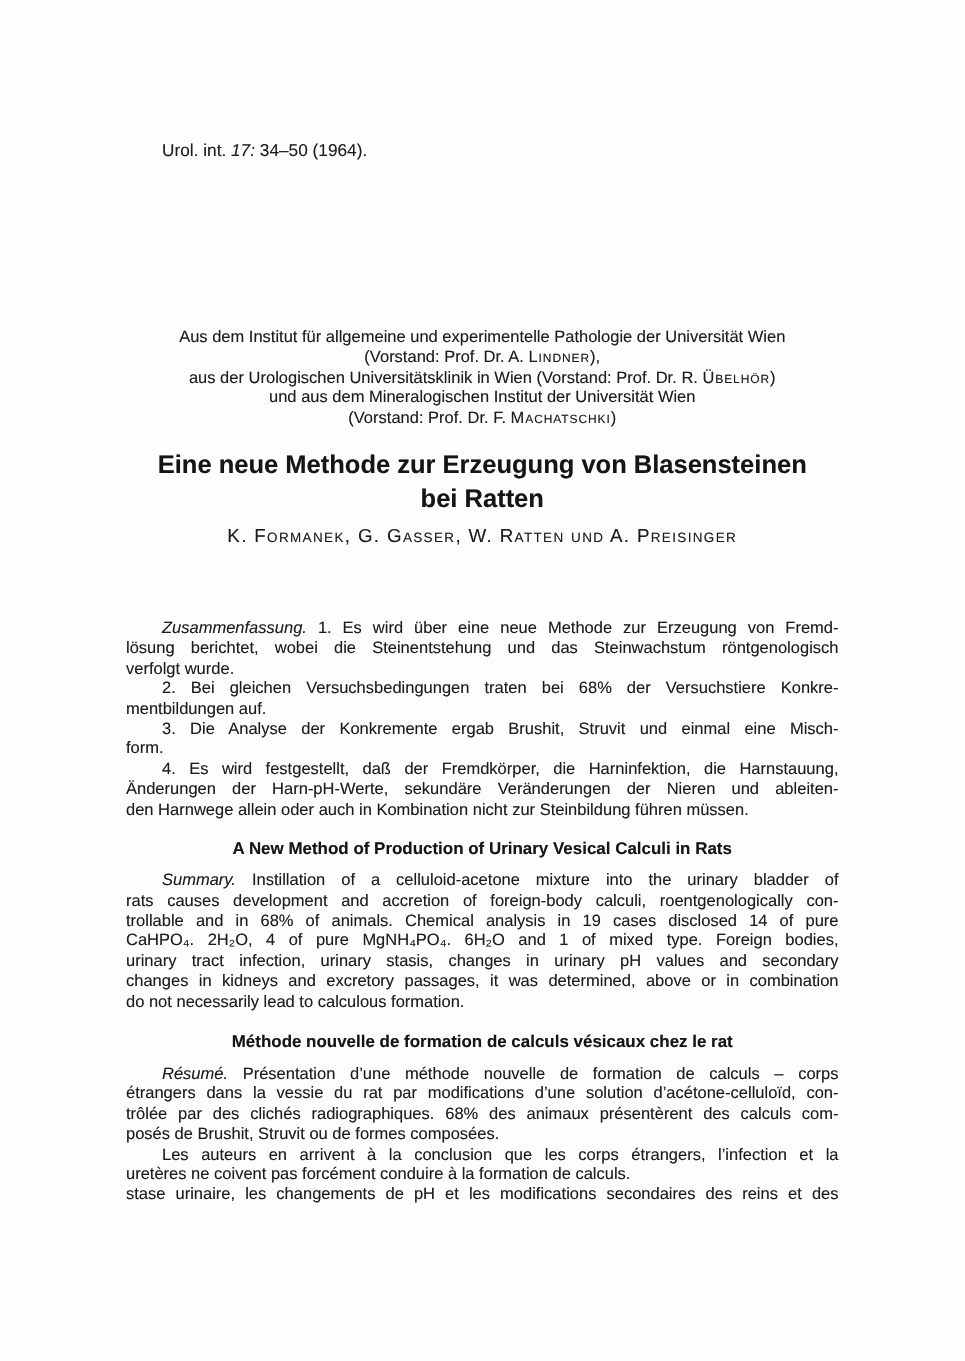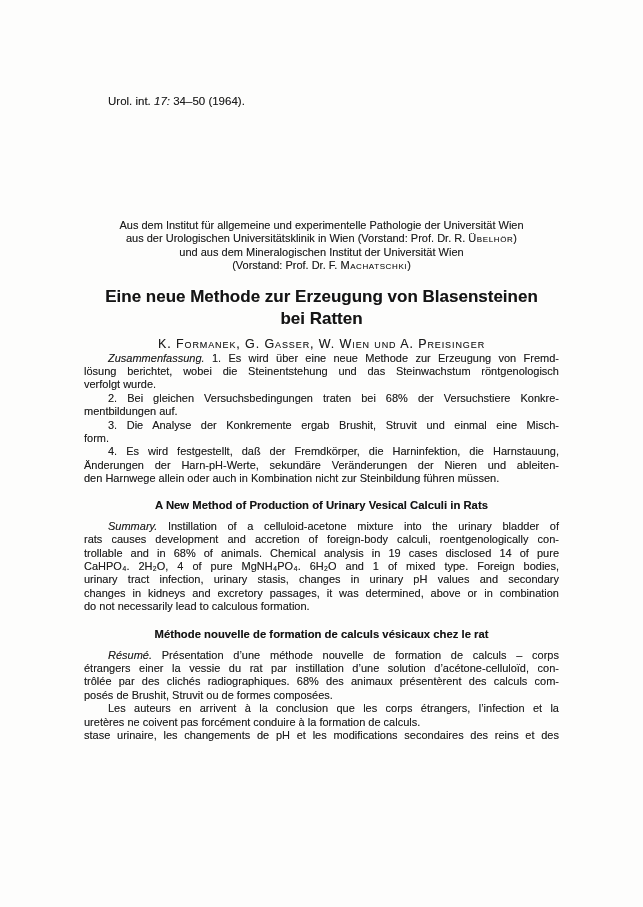--- a/index.html
+++ b/index.html
@@ -46,21 +46,21 @@
     text-align: center;
     font-variant: small-caps;
     font-size: 12.5px;
     letter-spacing: 0.9px;
     line-height: 16px;
   }
   .abstract {
     font-size: 11px;
     line-height: 13.4px;
   }
-  .abs-de { }
+  .abs-de { margin-top: 48px; }
   .abs-en { margin-top: 8px; }
   .abs-fr { margin-top: 8px; }
   .sec-heading {
     text-align: center;
     font-weight: bold;
     font-size: 11.3px;
     line-height: 14px;
     color: #151515;
   }
   .sec-en { margin-top: 12px; }
@@ -74,31 +74,32 @@
 </head>
 <body>
 
 <div class="page">
   <div class="content">
 
     <div class="journal-line"><span>Urol. int. </span><span class="it">17:</span><span> 34–50 (1964).</span></div>
 
     <div class="affiliation">
       <div class="aff-line"><span>Aus dem Institut für allgemeine und experimentelle Pathologie der Universität Wien</span></div>
+      <div class="aff-line"><span>(Vorstand: Prof. Dr. A. </span><span class="sc">Lindner</span><span>),</span></div>
       <div class="aff-line"><span>aus der Urologischen Universitätsklinik in Wien (Vorstand: Prof. Dr. R. </span><span class="sc">Übelhör</span><span>)</span></div>
       <div class="aff-line"><span>und aus dem Mineralogischen Institut der Universität Wien</span></div>
       <div class="aff-line"><span>(Vorstand: Prof. Dr. F. </span><span class="sc">Machatschki</span><span>)</span></div>
     </div>
 
     <h1 class="title">
       <span class="t-line">Eine neue Methode zur Erzeugung von Blasensteinen</span>
       <span class="t-line">bei Ratten</span>
     </h1>
 
-    <div class="authors">K. Formanek, G. Gasser, W. Wien und A. Preisinger</div>
+    <div class="authors">K. Formanek, G. Gasser, W. Ratten und A. Preisinger</div>
 
     <div class="abstract abs-de">
         <div class="tline ind"><span class="lead-it">Zusammenfassung.</span> 1. Es wird über eine neue Methode zur Erzeugung von Fremd-</div>
         <div class="tline">lösung berichtet, wobei die Steinentstehung und das Steinwachstum röntgenologisch</div>
         <div class="tline end">verfolgt wurde.</div>
         <div class="tline ind">2. Bei gleichen Versuchsbedingungen traten bei 68% der Versuchstiere Konkre-</div>
         <div class="tline end">mentbildungen auf.</div>
         <div class="tline ind">3. Die Analyse der Konkremente ergab Brushit, Struvit und einmal eine Misch-</div>
         <div class="tline end">form.</div>
         <div class="tline ind">4. Es wird festgestellt, daß der Fremdkörper, die Harninfektion, die Harnstauung,</div>
@@ -115,21 +116,21 @@
         <div class="tline">CaHPO₄. 2H₂O, 4 of pure MgNH₄PO₄. 6H₂O and 1 of mixed type. Foreign bodies,</div>
         <div class="tline">urinary tract infection, urinary stasis, changes in urinary pH values and secondary</div>
         <div class="tline">changes in kidneys and excretory passages, it was determined, above or in combination</div>
         <div class="tline end">do not necessarily lead to calculous formation.</div>
       </div>
 
     <div class="sec-heading sec-fr">Méthode nouvelle de formation de calculs vésicaux chez le rat</div>
 
     <div class="abstract abs-fr">
         <div class="tline ind"><span class="lead-it">Résumé.</span> Présentation d’une méthode nouvelle de formation de calculs – corps</div>
-        <div class="tline">étrangers einer la vessie du rat par instillation d’une solution d’acétone-celluloïd, con-</div>
+        <div class="tline">étrangers dans la vessie du rat par modifications d’une solution d’acétone-celluloïd, con-</div>
         <div class="tline">trôlée par des clichés radiographiques. 68% des animaux présentèrent des calculs com-</div>
         <div class="tline end">posés de Brushit, Struvit ou de formes composées.</div>
         <div class="tline ind">Les auteurs en arrivent à la conclusion que les corps étrangers, l’infection et la</div>
         <div class="tline end">uretères ne coivent pas forcément conduire à la formation de calculs.</div>
         <div class="tline">stase urinaire, les changements de pH et les modifications secondaires des reins et des</div>
       </div>
 
   </div>
 </div>
 

